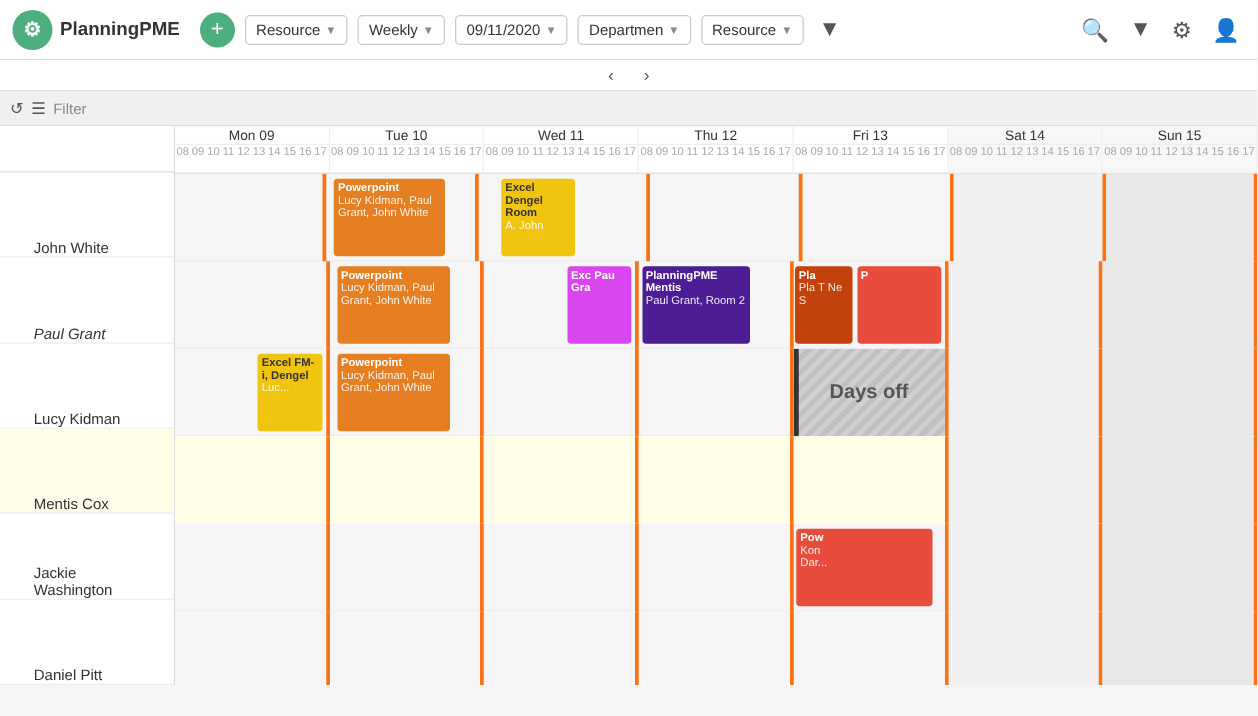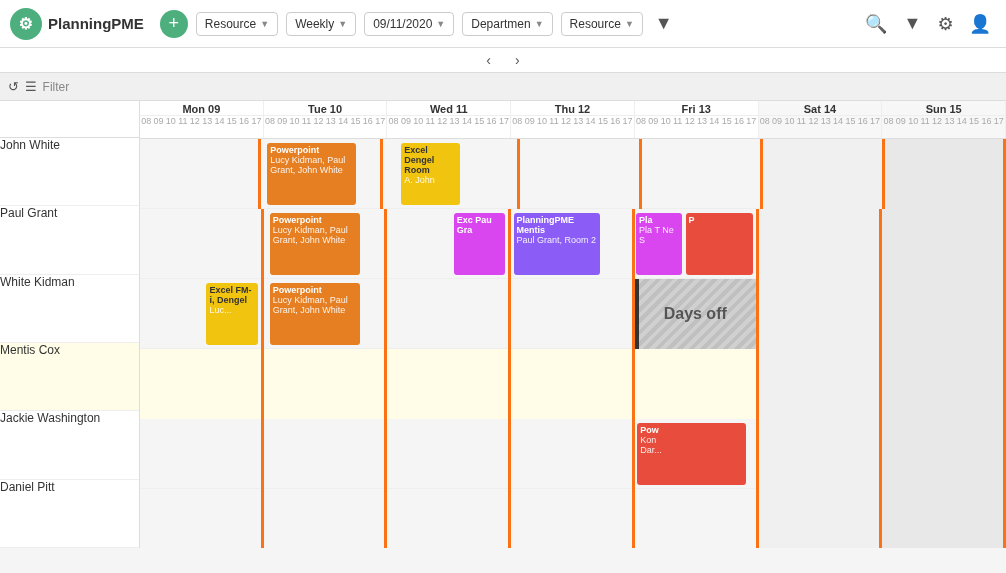--- a/index.html
+++ b/index.html
@@ -41,36 +41,36 @@
 
     
     #main { display: flex; height: calc(573px - 48px - 50px - 28px); }
 
     
     #resource-col {
       width: 140px; min-width: 140px; border-right: 1px solid #ddd; background: #fff;
       display: flex; flex-direction: column;
     }
     .resource-name {
-      display: flex; align-items: flex-start; padding: 0 0;
+      display: flex; align-items: flex-end; padding: 0 27px;
       border-bottom: 1px solid #eee; font-size: 12px; color: #333; font-weight: 500;
     }
     .resource-name.highlighted { background: #fffde7; }
 
     
     #calendar-area { flex: 1; overflow: hidden; display: flex; flex-direction: column; }
 
     
     #day-headers {
       display: flex; border-bottom: 1px solid #ddd; background: #fff;
     }
     .day-col-header {
       flex: 1; text-align: center; padding: 2px 0; border-right: 1px solid #eee; font-size: 11px;
     }
-    .day-col-header .day-name { font-weight: bold; color: #333; font-size: 11px; }
+    .day-col-header .day-name { font-weight: normal; color: #333; font-size: 11px; }
     .day-col-header .hour-row { display: flex; justify-content: space-around; font-size: 9px; color: #aaa; border-top: 1px solid #eee; }
     .weekend-header { background: #f7f7f7; }
 
     
     #calendar-rows { flex: 1; overflow: hidden; }
     .cal-row {
       display: flex; border-bottom: 1px solid #eee;
       position: relative;
     }
     .cal-row.highlighted { background: #fffde7; }
@@ -154,25 +154,25 @@
 
 <div id="main">
 
   <div id="resource-col">
 
     <div style="height:38px; border-bottom:1px solid #ddd; background:#fff;"></div>
 
     <div class="resource-name" style="height:70px;">
       <span>John White</span>
     </div>
+    <div class="resource-name" style="height:70px;font-style:italic;">
+      <span>Paul Grant</span>
+    </div>
     <div class="resource-name" style="height:70px;">
-      <span>Paul Grant</span>
-    </div>
-    <div class="resource-name" style="height:70px;">
-      <span>White Kidman</span>
+      <span>Lucy Kidman</span>
     </div>
     <div class="resource-name highlighted" style="height:70px;">
       <span>Mentis Cox</span>
     </div>
     <div class="resource-name" style="height:70px;">
       <span>Jackie Washington</span>
     </div>
     <div class="resource-name" style="height:70px;">
       <span>Daniel Pitt</span>
     </div>
@@ -324,27 +324,27 @@
             <div class="ev-title">Powerpoint</div>
             <div class="ev-people">Lucy Kidman, Paul Grant, John White</div>
           </div>
         </div>
         <div class="day-cell" style="position:relative;">
           <div class="event-block" style="background:#d946ef; left:55%; width:42%; top:4px; bottom:4px;">
             <div class="ev-title">Exc Pau Gra</div>
           </div>
         </div>
         <div class="day-cell" style="position:relative;">
-          <div class="event-block" style="background:#8b5cf6; left:2%; width:72%; top:4px; bottom:4px;">
+          <div class="event-block" style="background:#4c1d95; left:2%; width:72%; top:4px; bottom:4px;">
             <div class="ev-title">PlanningPME Mentis</div>
             <div class="ev-people">Paul Grant, Room 2</div>
           </div>
         </div>
         <div class="day-cell" style="position:relative;">
-          <div class="event-block" style="background:#d946ef; left:1%; width:38%; top:4px; bottom:4px;">
+          <div class="event-block" style="background:#c2410c; left:1%; width:38%; top:4px; bottom:4px;">
             <div class="ev-title">Pla</div>
             <div class="ev-people">Pla T Ne S</div>
           </div>
           <div class="event-block" style="background:#e74c3c; left:42%; width:56%; top:4px; bottom:4px;">
             <div class="ev-title">P</div>
           </div>
         </div>
         <div class="day-cell weekend"></div>
         <div class="day-cell very-weekend"></div>
       </div>

